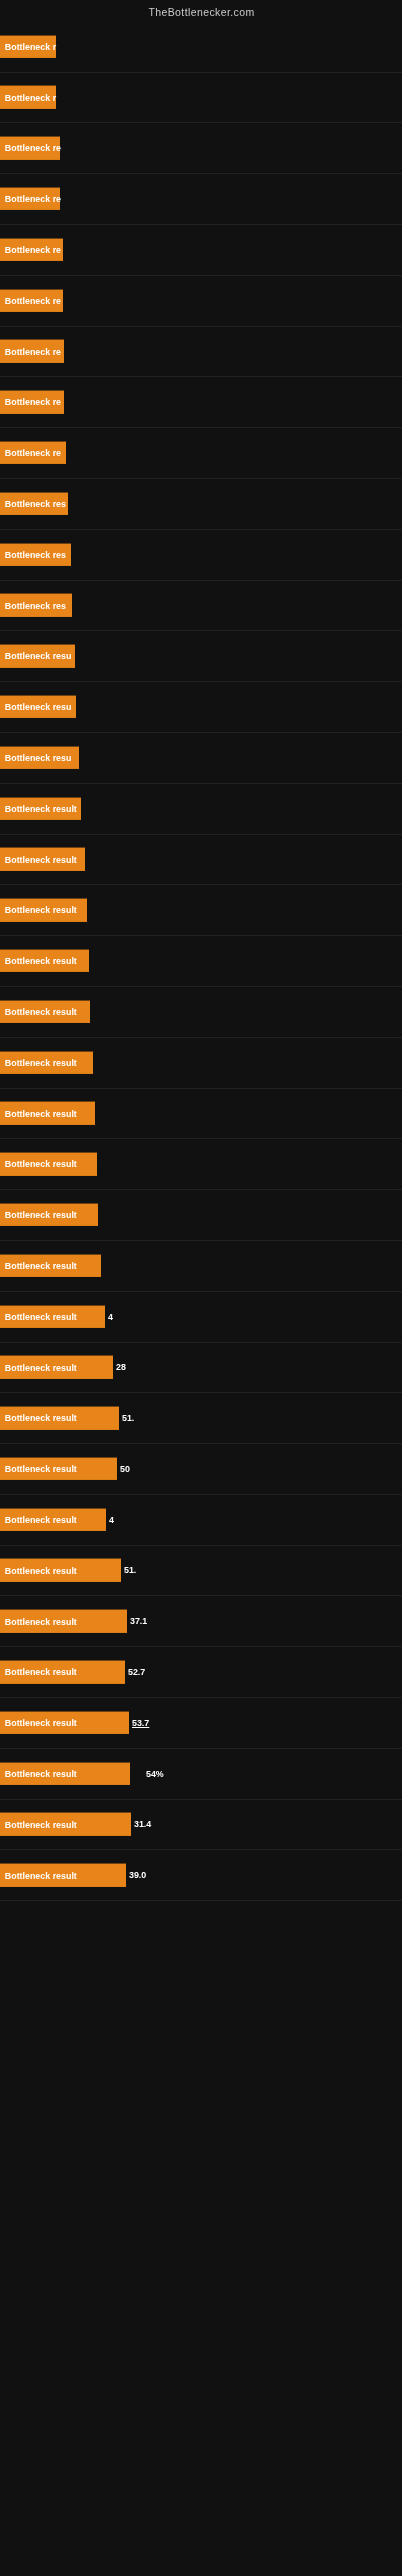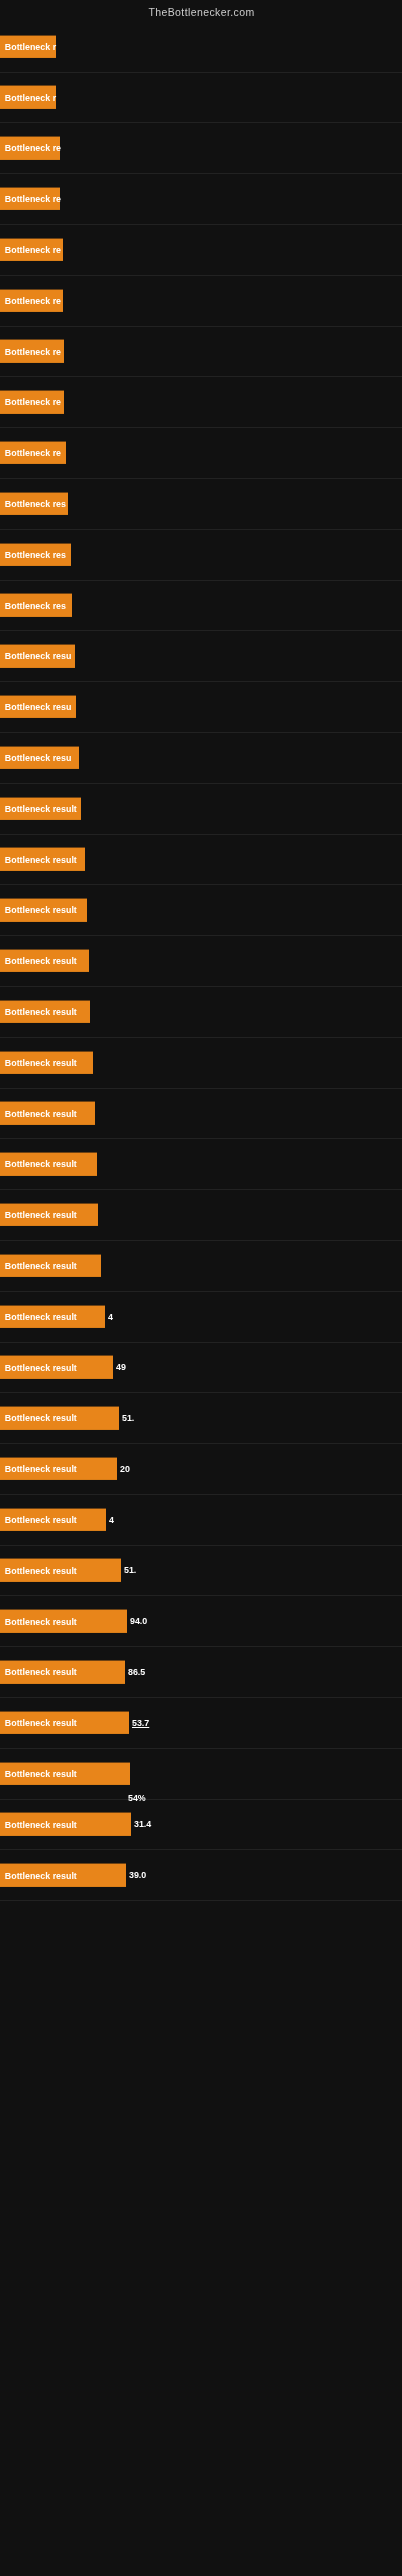--- a/index.html
+++ b/index.html
@@ -204,69 +204,69 @@
     <div class="divider"></div>
     <div class="bar-row">
       <div class="bar-fill" style="width: 105px;"></div>
       <div class="bar-label" style="width: 105px;">Bottleneck result</div>
       <div class="bar-value" style="left: 108px;">4</div>
     </div>
     <div class="divider"></div>
     <div class="bar-row">
       <div class="bar-fill" style="width: 113px;"></div>
       <div class="bar-label" style="width: 113px;">Bottleneck result</div>
-      <div class="bar-value" style="left: 116px;">49</div>
+      <div class="bar-value" style="left: 116px;">28</div>
     </div>
     <div class="divider"></div>
     <div class="bar-row">
       <div class="bar-fill" style="width: 119px;"></div>
       <div class="bar-label" style="width: 119px;">Bottleneck result</div>
       <div class="bar-value" style="left: 122px;">51.</div>
     </div>
     <div class="divider"></div>
     <div class="bar-row">
       <div class="bar-fill" style="width: 117px;"></div>
       <div class="bar-label" style="width: 117px;">Bottleneck result</div>
-      <div class="bar-value" style="left: 120px;">20</div>
+      <div class="bar-value" style="left: 120px;">50</div>
     </div>
     <div class="divider"></div>
     <div class="bar-row">
       <div class="bar-fill" style="width: 106px;"></div>
       <div class="bar-label" style="width: 106px;">Bottleneck result</div>
       <div class="bar-value" style="left: 109px;">4</div>
     </div>
     <div class="divider"></div>
     <div class="bar-row">
       <div class="bar-fill" style="width: 121px;"></div>
       <div class="bar-label" style="width: 121px;">Bottleneck result</div>
       <div class="bar-value" style="left: 124px;">51.</div>
     </div>
     <div class="divider"></div>
     <div class="bar-row">
       <div class="bar-fill" style="width: 127px;"></div>
       <div class="bar-label" style="width: 127px;">Bottleneck result</div>
-      <div class="bar-value" style="left: 130px;">94.0</div>
+      <div class="bar-value" style="left: 130px;">37.1</div>
     </div>
     <div class="divider"></div>
     <div class="bar-row">
       <div class="bar-fill" style="width: 125px;"></div>
       <div class="bar-label" style="width: 125px;">Bottleneck result</div>
-      <div class="bar-value" style="left: 128px;">86.5</div>
+      <div class="bar-value" style="left: 128px;">52.7</div>
     </div>
     <div class="divider"></div>
     <div class="bar-row">
       <div class="bar-fill" style="width: 129px;"></div>
       <div class="bar-label" style="width: 129px;">Bottleneck result</div>
       <div class="bar-value" style="left: 132px; text-decoration: underline;">53.7</div>
     </div>
     <div class="divider"></div>
     <div class="bar-row">
       <div class="bar-fill" style="width: 130px;"></div>
       <div class="bar-label" style="width: 130px;">Bottleneck result</div>
-      <div class="bar-value" style="left: 128px; margin-top: 24px;">54%</div>
+      <div class="bar-value" style="left: 146px;">54%</div>
     </div>
     <div class="divider"></div>
     <div class="bar-row">
       <div class="bar-fill" style="width: 131px;"></div>
       <div class="bar-label" style="width: 131px;">Bottleneck result</div>
       <div class="bar-value" style="left: 134px;">31.4</div>
     </div>
     <div class="divider"></div>
     <div class="bar-row">
       <div class="bar-fill" style="width: 126px;"></div>

